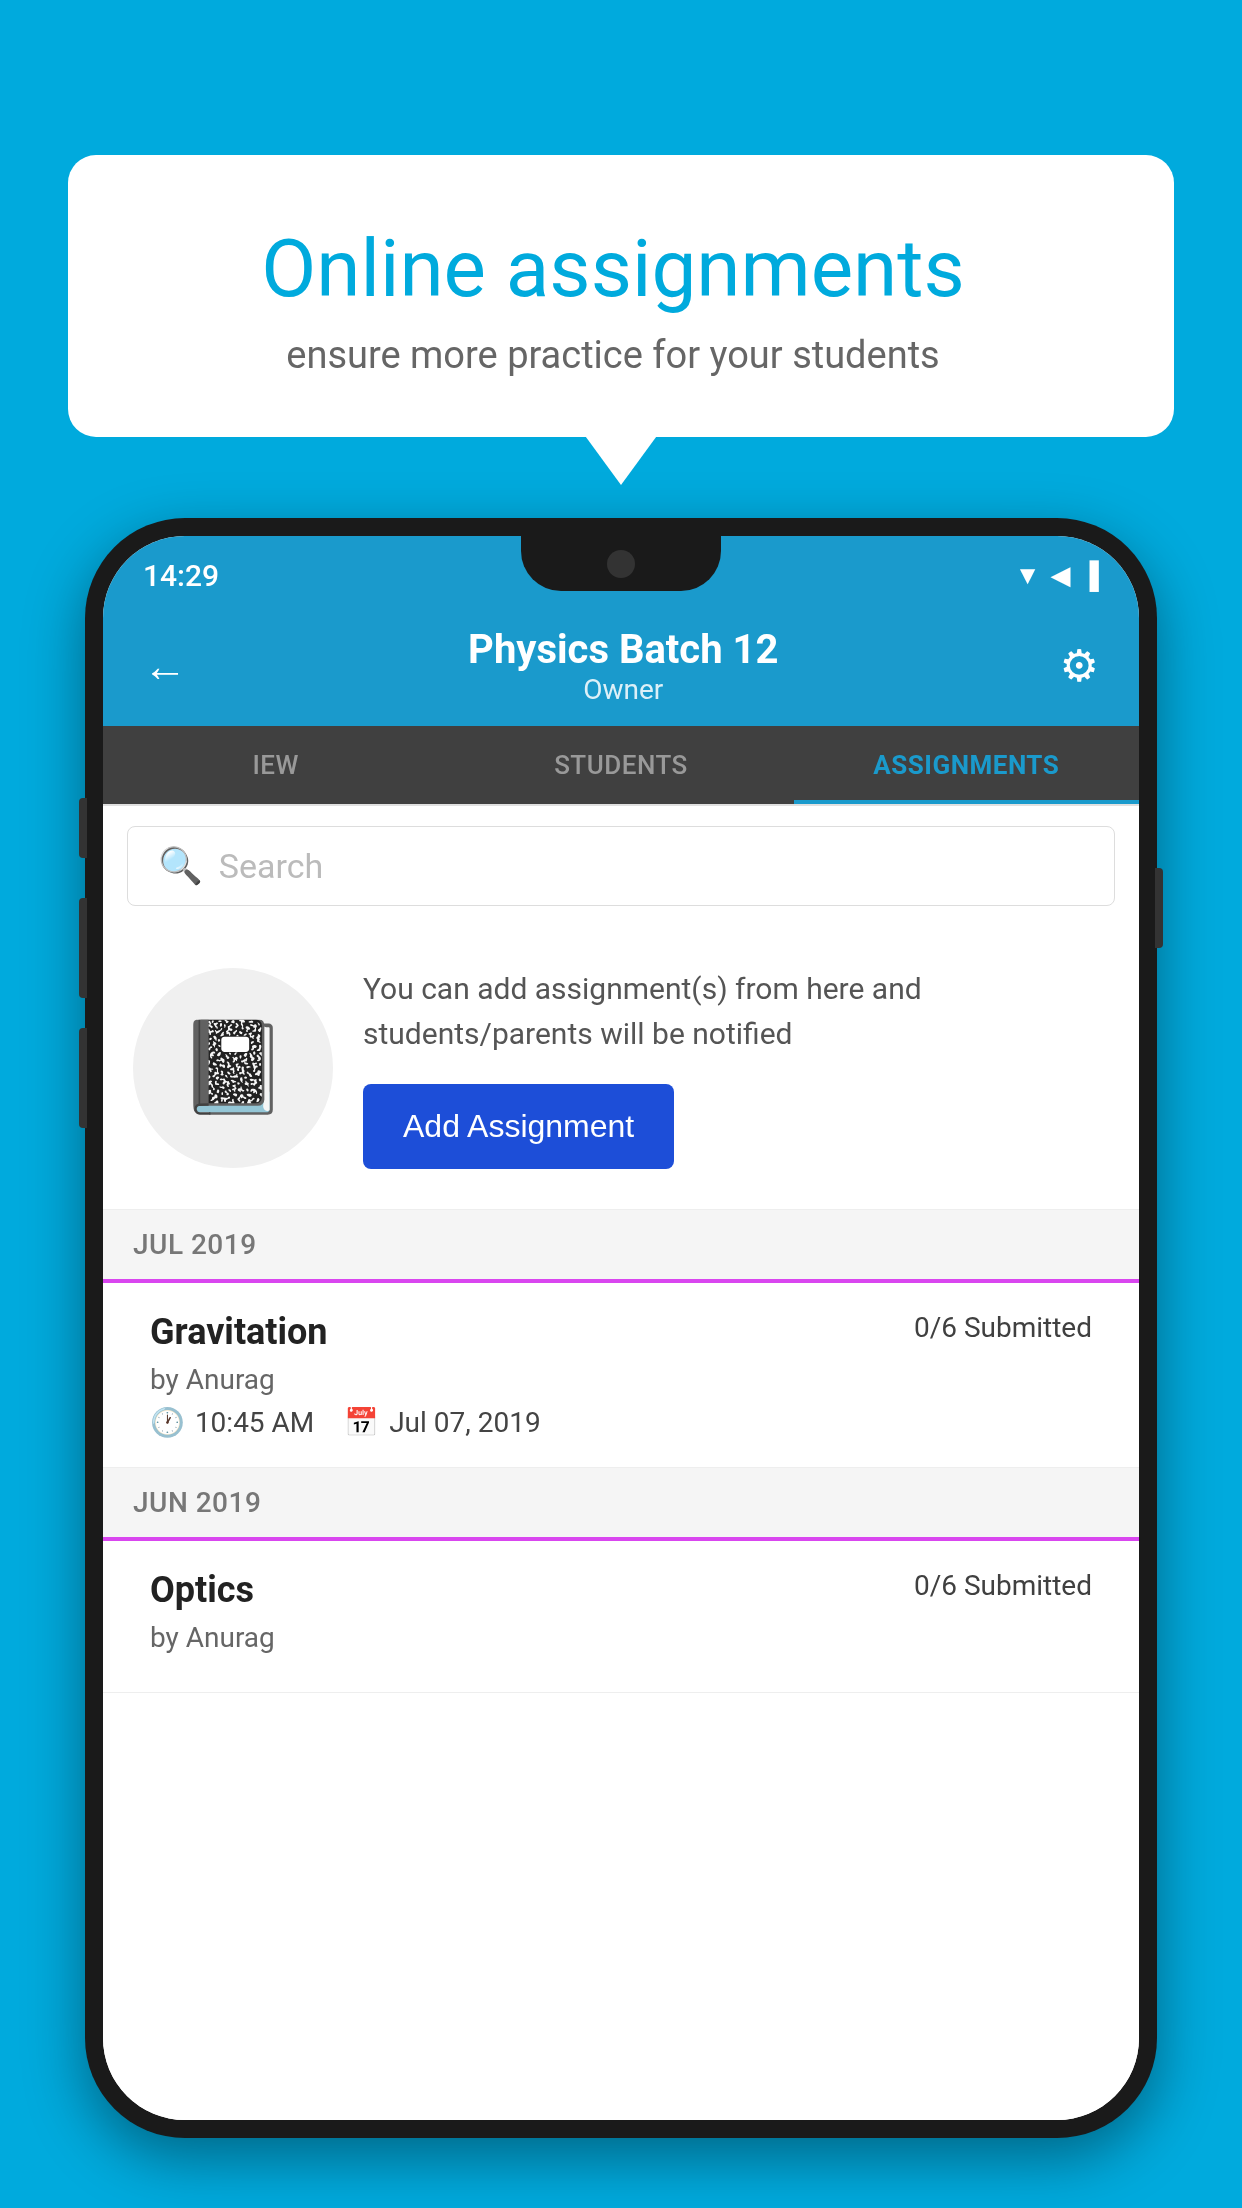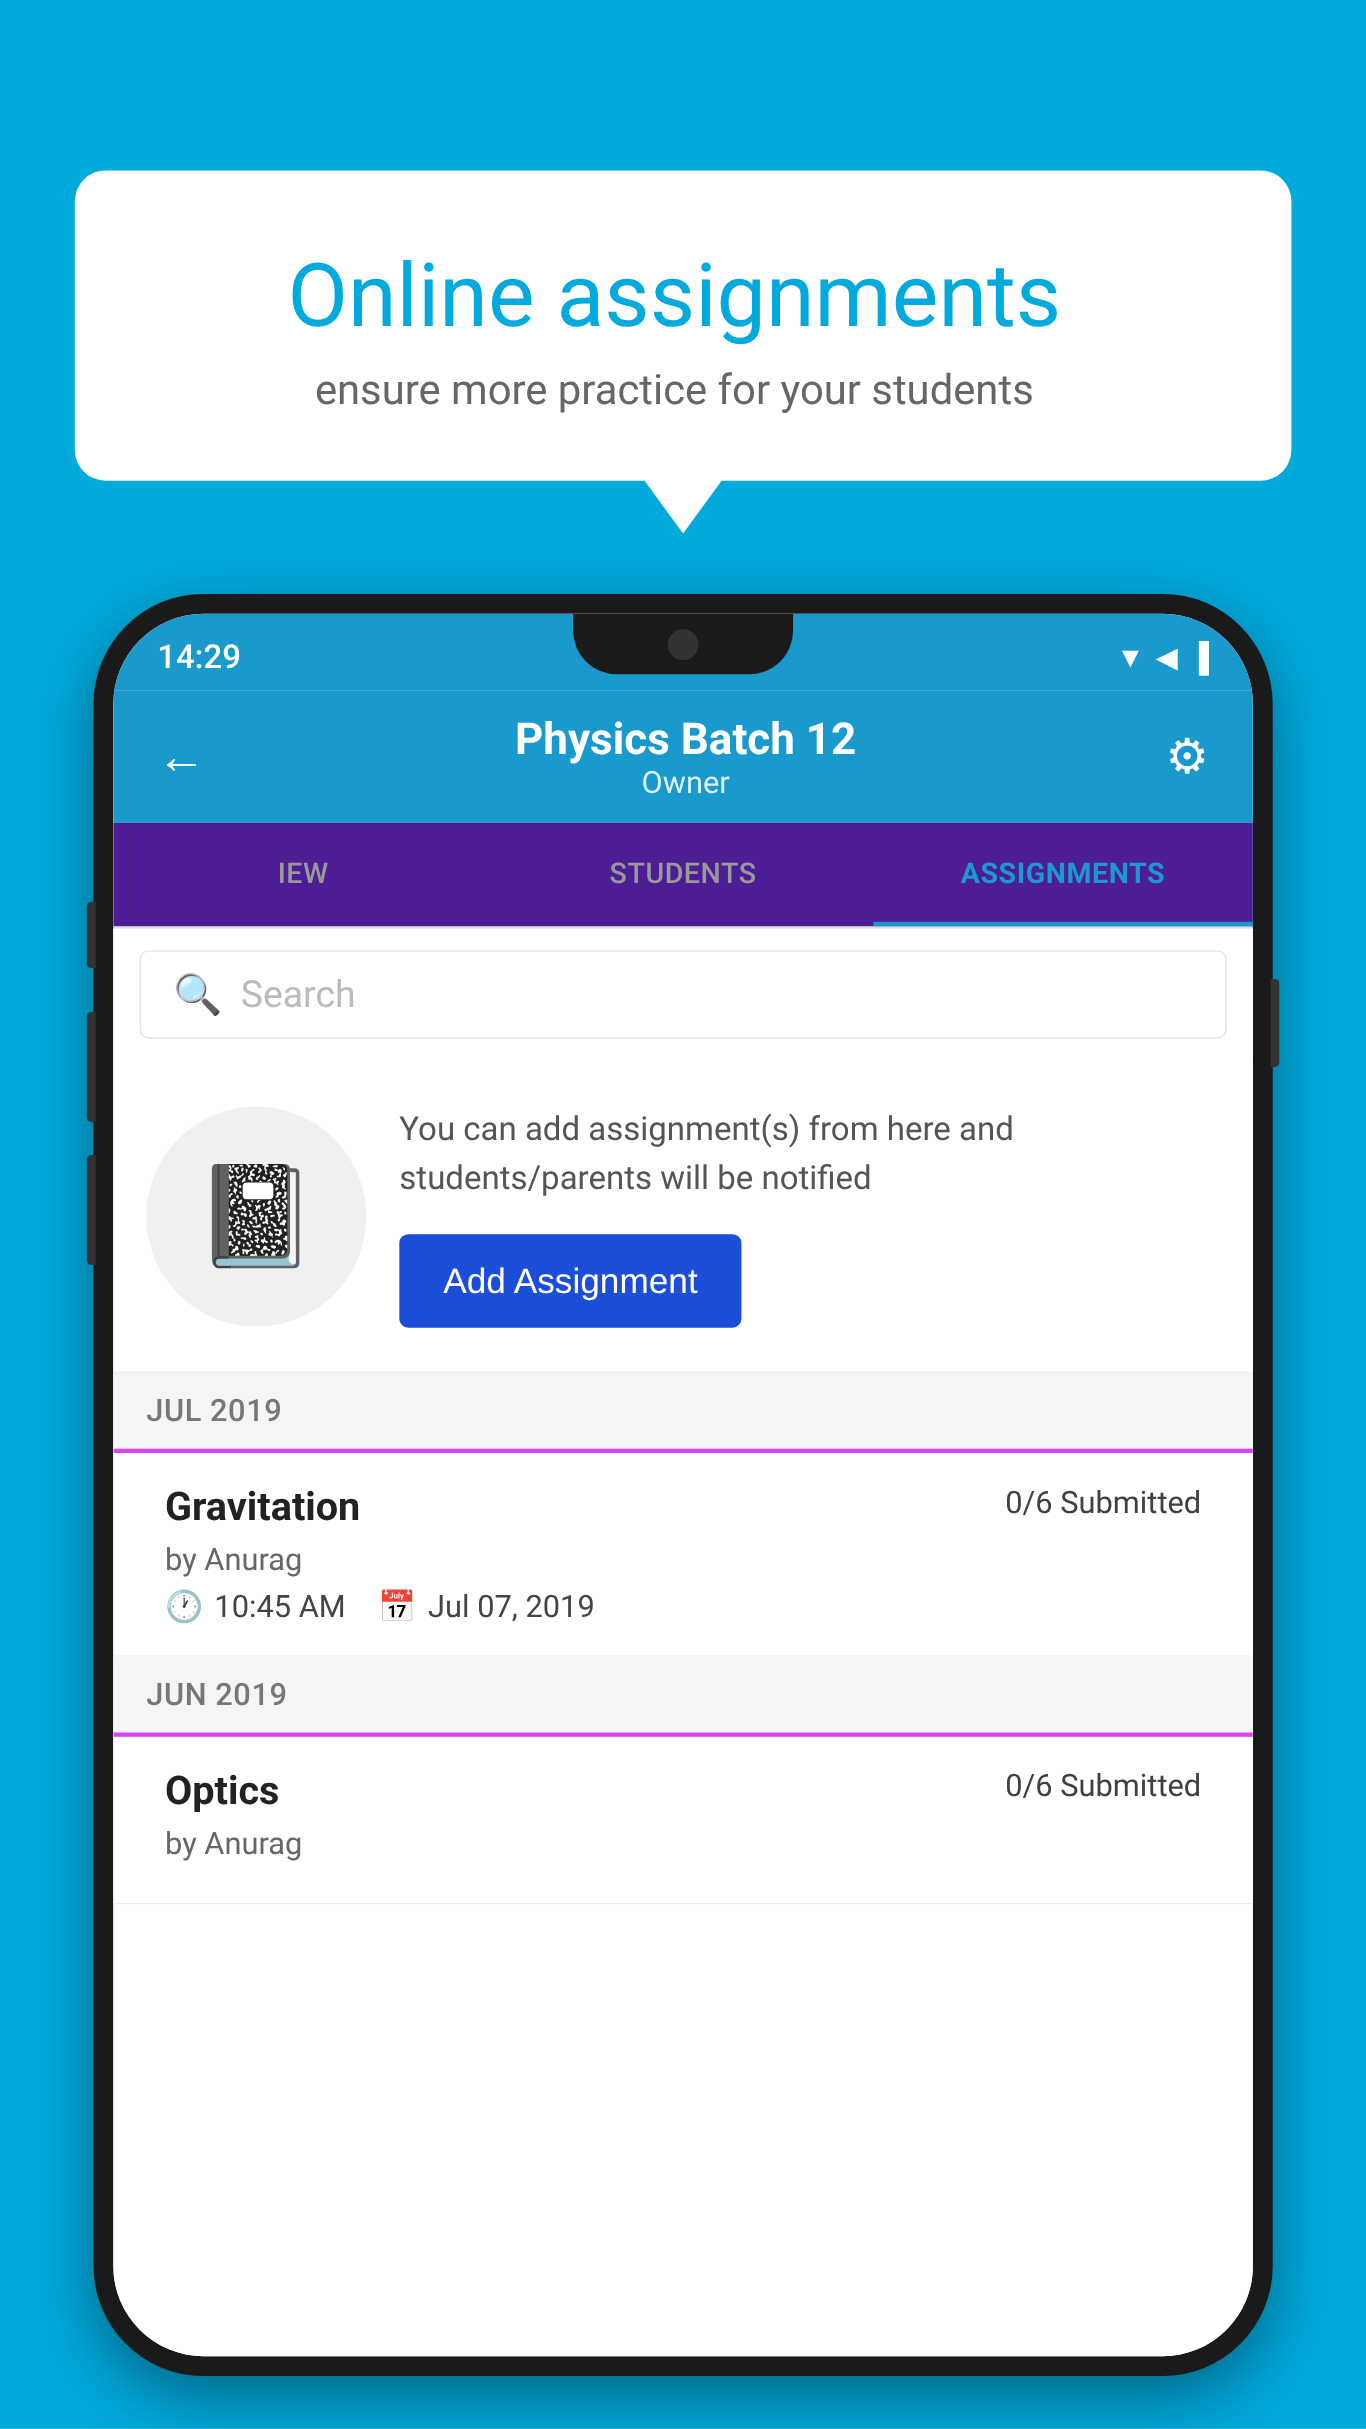--- a/index.html
+++ b/index.html
@@ -56,21 +56,21 @@
 
     .speech-bubble-subtitle {
       font-size: 38px;
       color: #666;
       font-weight: 400;
     }
 
     
     .phone-container {
       position: absolute;
-      top: 540px;
+      top: 518px;
       left: 85px;
       right: 85px;
       height: 1620px;
     }
 
     .phone-outer {
       width: 100%;
       height: 100%;
       background: #1a1a1a;
       border-radius: 100px;
@@ -173,24 +173,24 @@
       font-size: 28px;
     }
 
     .header-gear {
       color: white;
       font-size: 44px;
     }
 
     
     .tabs-container {
-      background: #4c1d95;
+      background: #404040;
       display: flex;
       border-bottom: 2px solid #e0e0e0;
-      height: 96px;
+      height: 80px;
     }
 
     .tab {
       flex: 1;
       display: flex;
       align-items: center;
       justify-content: center;
       font-size: 26px;
       font-weight: 500;
       color: #999;

